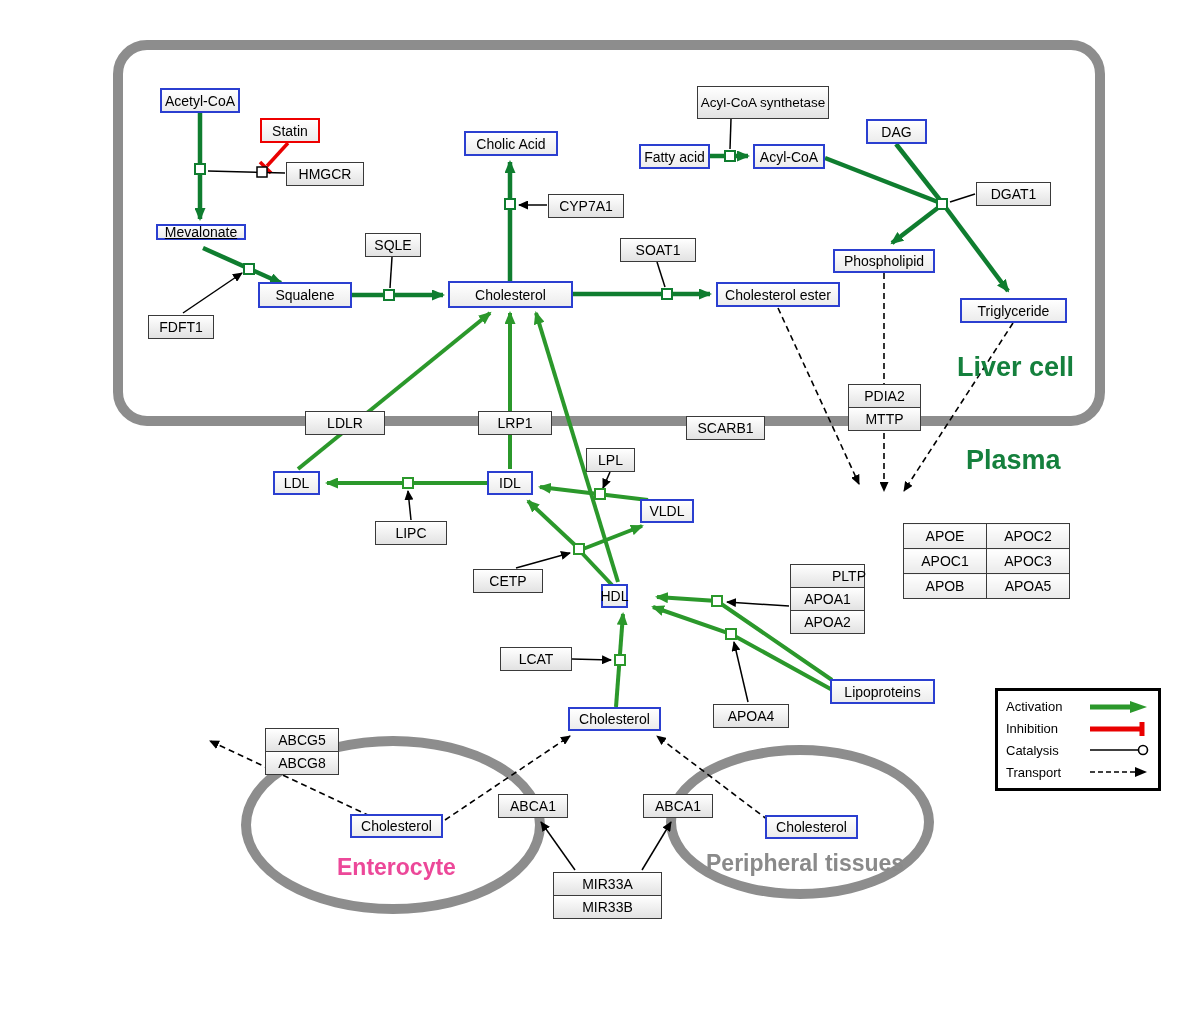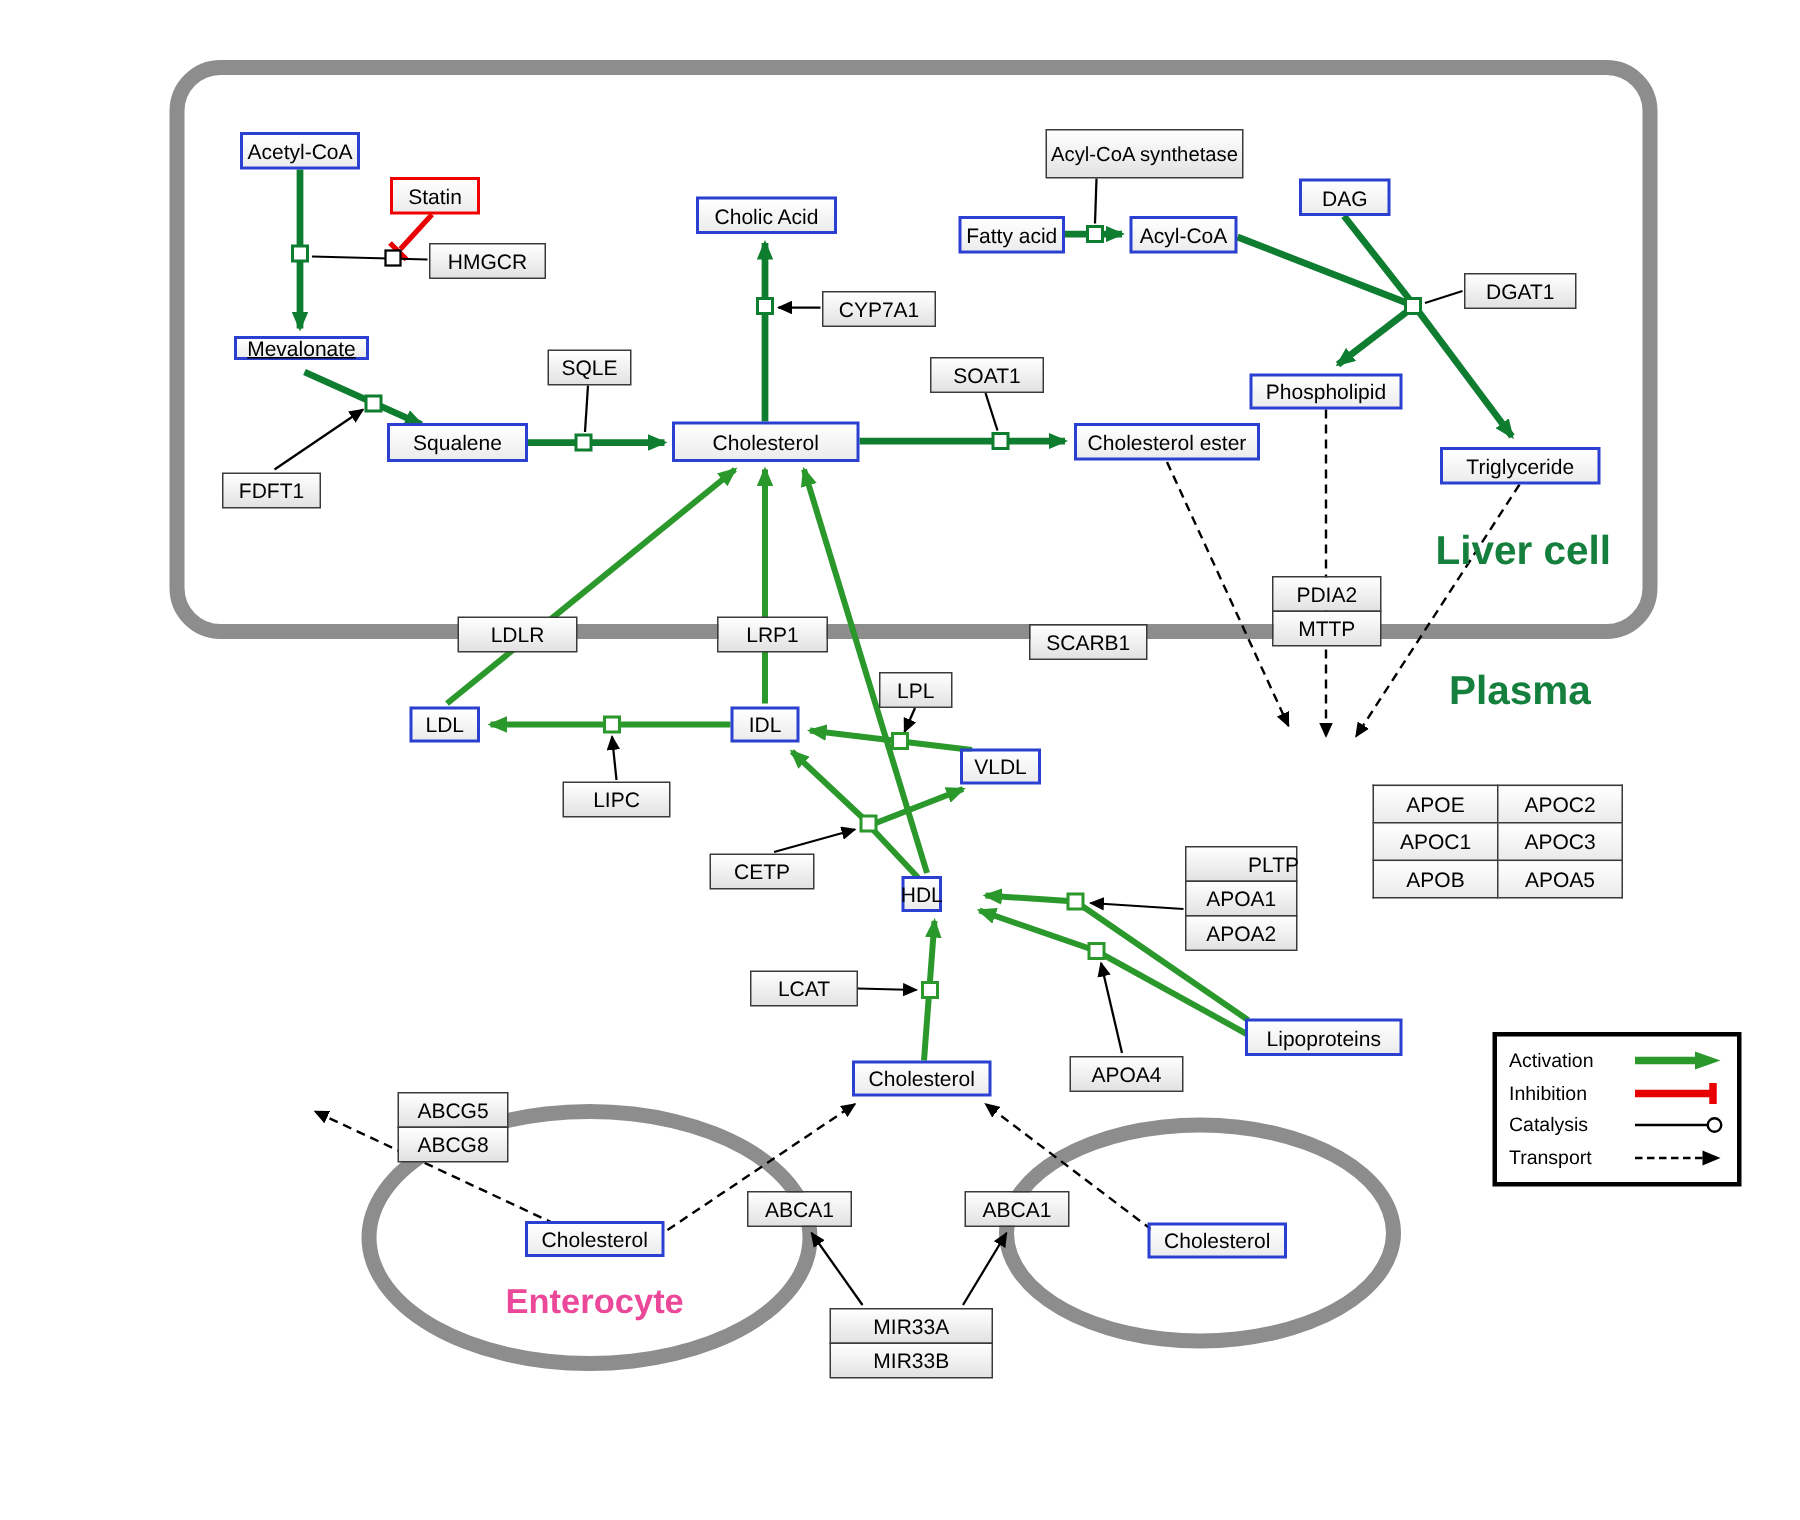--- a/index.html
+++ b/index.html
@@ -7,27 +7,27 @@
          font-family:"Liberation Sans",sans-serif;}
   .membrane{position:absolute;z-index:0;border:10px solid #8d8d8d;background:transparent;box-sizing:border-box;}
   #edges{position:absolute;left:0;top:0;z-index:1;}
   .box{position:absolute;z-index:2;box-sizing:border-box;display:flex;align-items:center;justify-content:center;
        text-align:center;font-size:14px;color:#000;background:linear-gradient(#ffffff,#ececec);white-space:nowrap;}
   .b-blue{border:2px solid #2b3fd0;}
   .b-enzyme{border:1.5px solid #3a3a3a;background:linear-gradient(#ffffff,#e2e2e2);}
   .b-red{border:2px solid #ee0000;}
   .wrap2{white-space:normal;line-height:1.12;font-size:13.5px;}
   .region-label{position:absolute;z-index:2;font-weight:bold;color:#15803d;}
-  .apo-table{position:absolute;z-index:2;border-collapse:collapse;margin-left:12px;}
+  .apo-table{position:absolute;z-index:2;border-collapse:collapse;}
   .apo-table td{border:1.5px solid #3a3a3a;width:82px;height:24px;text-align:center;font-size:14px;
                 background:linear-gradient(#ffffff,#eaeaea);padding:0;}
   #legend{position:absolute;left:995px;top:688px;width:166px;height:103px;z-index:2;border:3px solid #000;
           background:#fff;box-sizing:border-box;display:flex;flex-direction:column;justify-content:space-evenly;
           padding:2px 8px;}
-  .legend-row{display:flex;align-items:flex-start;justify-content:space-between;font-size:13px;color:#000;}
+  .legend-row{display:flex;align-items:center;justify-content:space-between;font-size:13px;color:#000;}
   .eL{stroke:#0f7d2f;stroke-width:4.5;fill:none;}
   .eP{stroke:#2b982b;stroke-width:4;fill:none;}
   .eC{stroke:#000;stroke-width:1.5;fill:none;}
   .eD{stroke:#000;stroke-width:1.6;fill:none;stroke-dasharray:6 4;}
   .eR{stroke:#e90000;stroke-width:3.5;fill:none;}
   .sqL{fill:#fff;stroke:#0f7d2f;stroke-width:2;}
   .sqP{fill:#fff;stroke:#2b982b;stroke-width:2;}
   .sqB{fill:#fff;stroke:#000;stroke-width:1.5;}
 </style>
 </head>
@@ -188,20 +188,21 @@
     </tr>
   </tbody>
     </table>
 
   <div class="box b-enzyme" style="left:265px;top:728px;width:74px;height:24px;">ABCG5</div>
   <div class="box b-enzyme" style="left:265px;top:751px;width:74px;height:24px;">ABCG8</div>
   <div class="box b-blue" style="left:350px;top:814px;width:93px;height:24px;">Cholesterol</div>
   <div class="region-label" style="left:337px;top:854px;font-size:23px;color:#ec4899;">Enterocyte</div>
 
   <div class="box b-blue" style="left:765px;top:815px;width:93px;height:24px;">Cholesterol</div>
+  <div class="region-label" style="left:706px;top:850px;font-size:23px;color:#8a8a8a;">Peripheral tissues</div>
 
   <div class="box b-enzyme" style="left:498px;top:794px;width:70px;height:24px;">ABCA1</div>
   <div class="box b-enzyme" style="left:643px;top:794px;width:70px;height:24px;">ABCA1</div>
   <div class="box b-enzyme" style="left:553px;top:872px;width:109px;height:24px;">MIR33A</div>
   <div class="box b-enzyme" style="left:553px;top:895px;width:109px;height:24px;">MIR33B</div>
 
   <div id="legend">
     <div class="legend-row">
       <span>Activation</span>
       <svg width="62" height="16">

